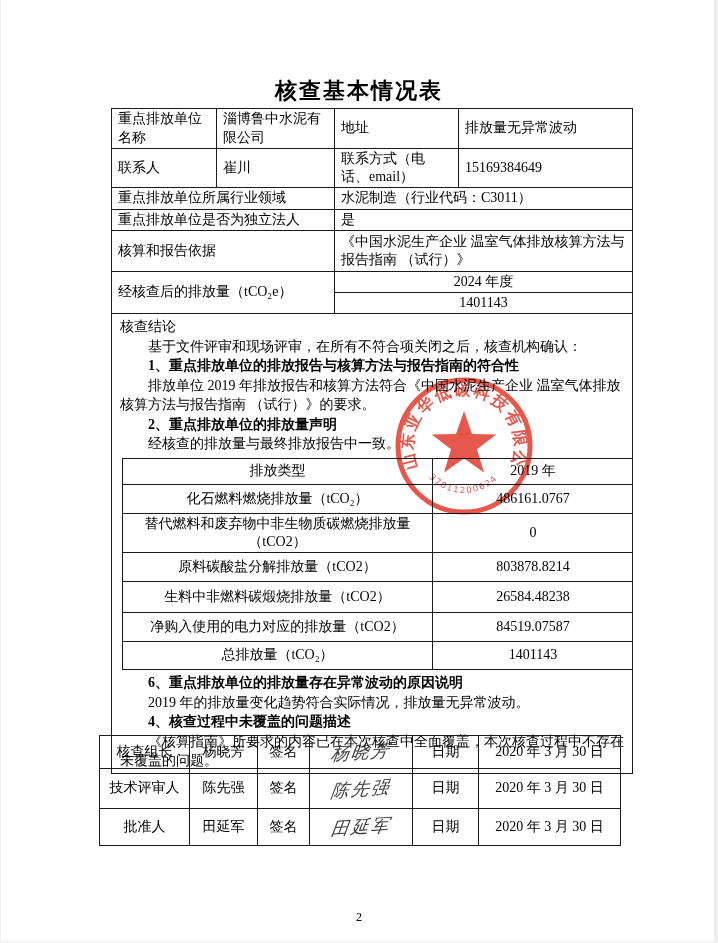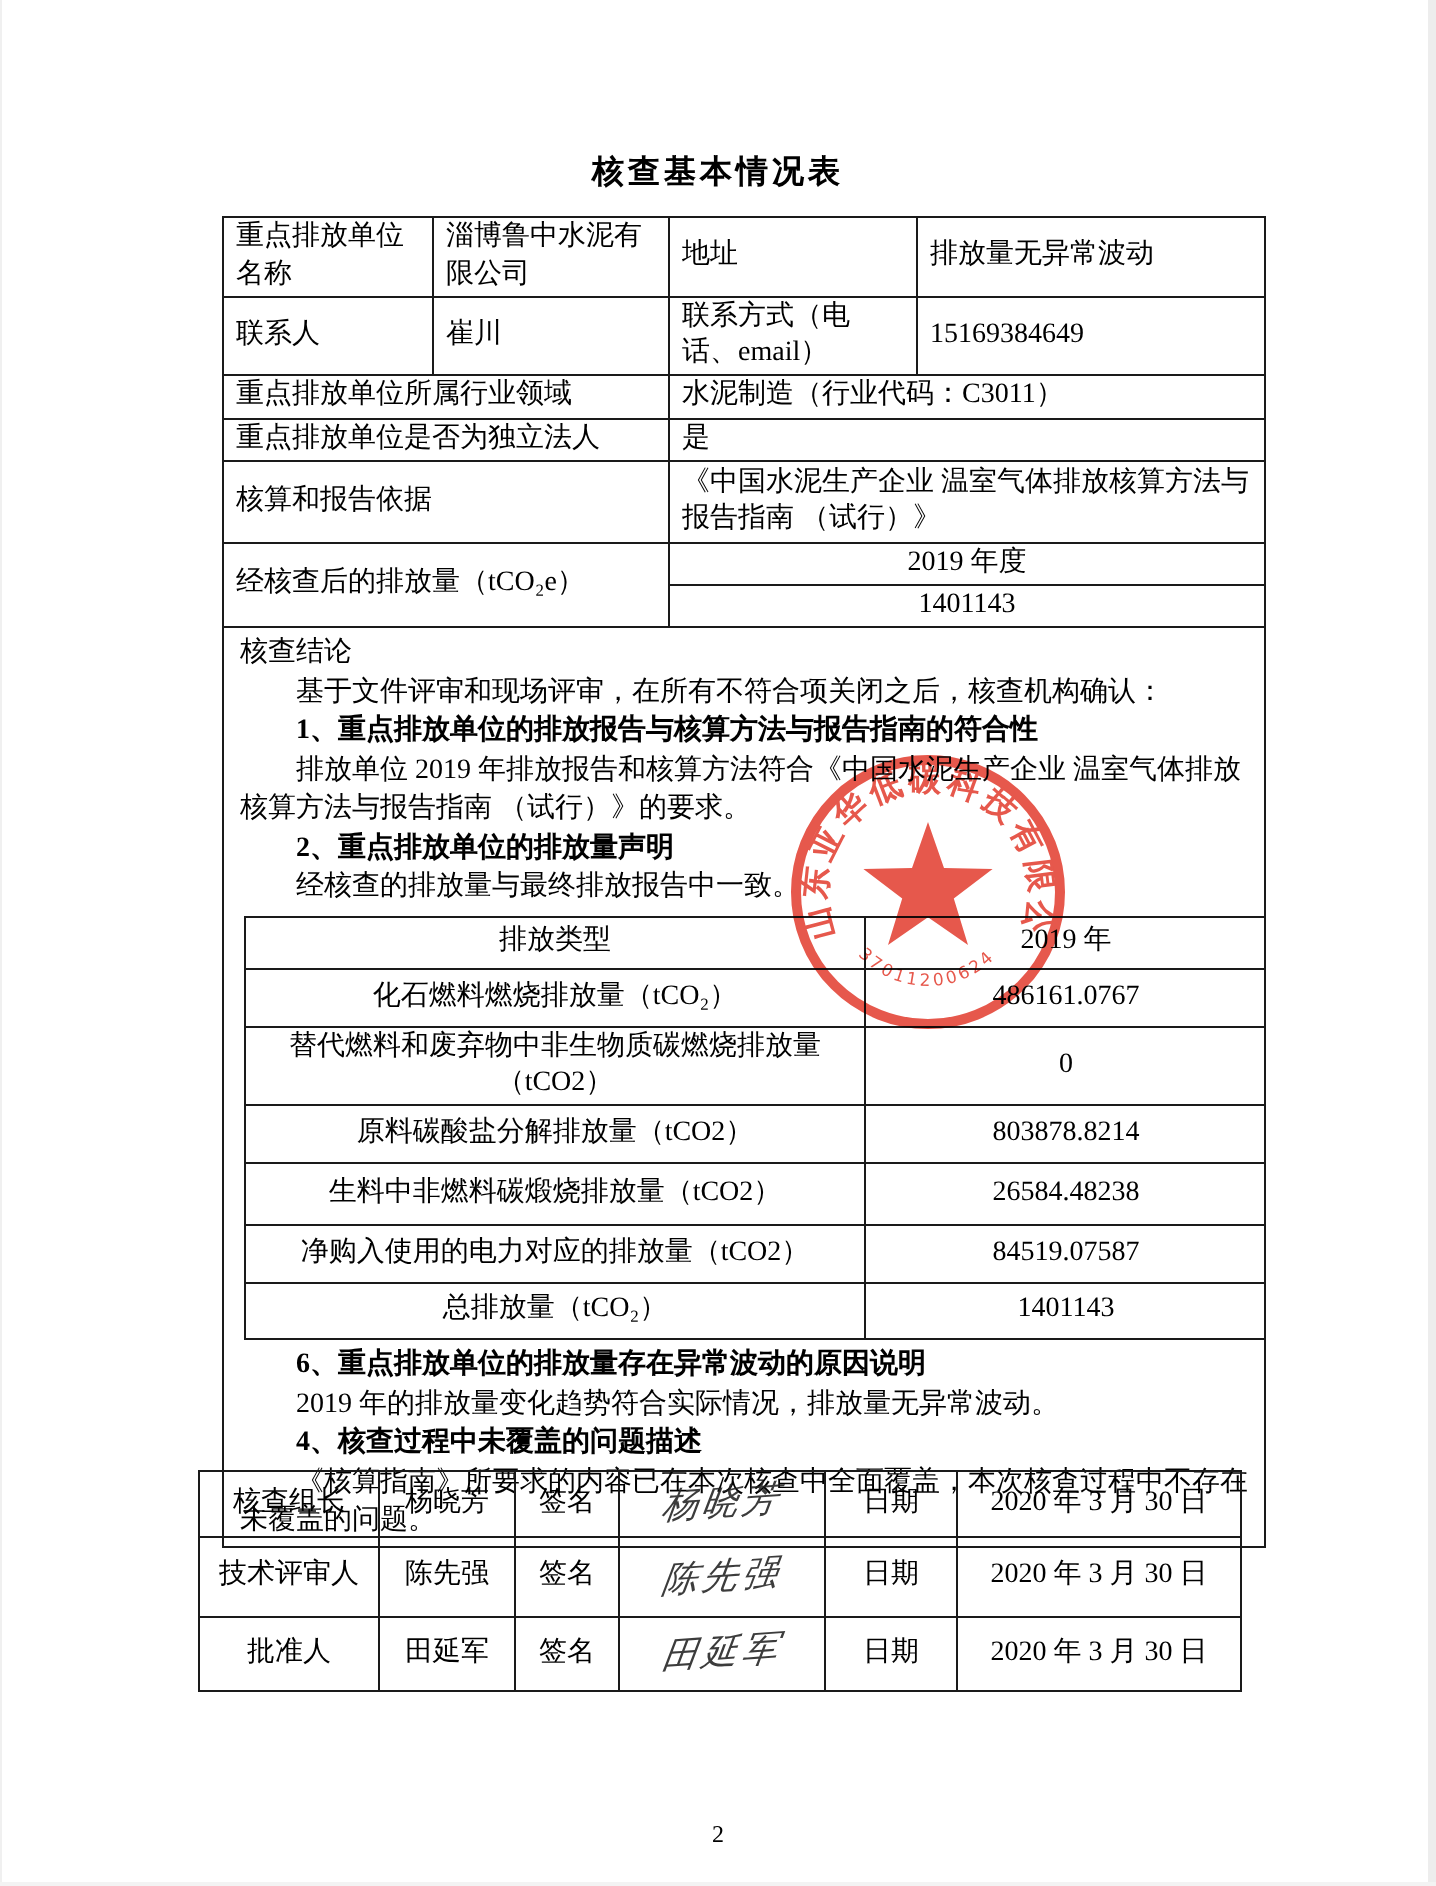--- a/index.html
+++ b/index.html
@@ -7,21 +7,21 @@
     width:718px;height:943px;background:#ffffff;position:relative;
     font-family:"Liberation Serif","DejaVu Serif",serif;color:#000;
     overflow:hidden;
   }
   .edge-right{position:absolute;right:0;top:0;width:4px;height:943px;background:#ededed;}
   .edge-left{position:absolute;left:0;top:0;width:1px;height:943px;background:#f0f0f0;}
   .edge-bottom{position:absolute;left:0;bottom:0;width:718px;height:2px;background:#f3f3f3;}
 
   .doc-title{
     position:absolute;top:76px;left:0;width:718px;text-align:center;
-    font-size:16px;font-weight:bold;letter-spacing:2px;
+    font-size:22px;font-weight:bold;letter-spacing:2px;
   }
 
   table{border-collapse:collapse;table-layout:fixed;}
   td{border:1px solid #1a1a1a;font-size:14px;padding:1px 6px;vertical-align:middle;line-height:1.3;}
 
   .main-table{position:absolute;left:111px;top:108px;width:521px;}
   .main-table td{overflow:hidden;}
   .c{text-align:center;}
 
   .conclusion-cell{padding:3px 8px 2px 8px;vertical-align:top;height:430px;}
@@ -88,21 +88,21 @@
   <tr style="height:19px">
     <td colspan="2">重点排放单位是否为独立法人</td>
     <td colspan="2">是</td>
   </tr>
   <tr style="height:41px">
     <td colspan="2">核算和报告依据</td>
     <td colspan="2">《中国水泥生产企业 温室气体排放核算方法与报告指南 （试行）》</td>
   </tr>
   <tr style="height:21px">
     <td colspan="2" rowspan="2">经核查后的排放量（tCO₂e）</td>
-    <td colspan="2" class="c">2019 年度</td>
+    <td colspan="2" class="c">2024 年度</td>
   </tr>
   <tr style="height:20px">
     <td colspan="2" class="c">1401143</td>
   </tr>
   <tr>
     <td colspan="4" class="conclusion-cell">
       <p>核查结论</p>
       <p class="ind">基于文件评审和现场评审，在所有不符合项关闭之后，核查机构确认：</p>
       <p class="ind b">1、重点排放单位的排放报告与核算方法与报告指南的符合性</p>
       <p class="ind">排放单位 2019 年排放报告和核算方法符合《中国水泥生产企业 温室气体排放核算方法与报告指南 （试行）》的要求。</p>

